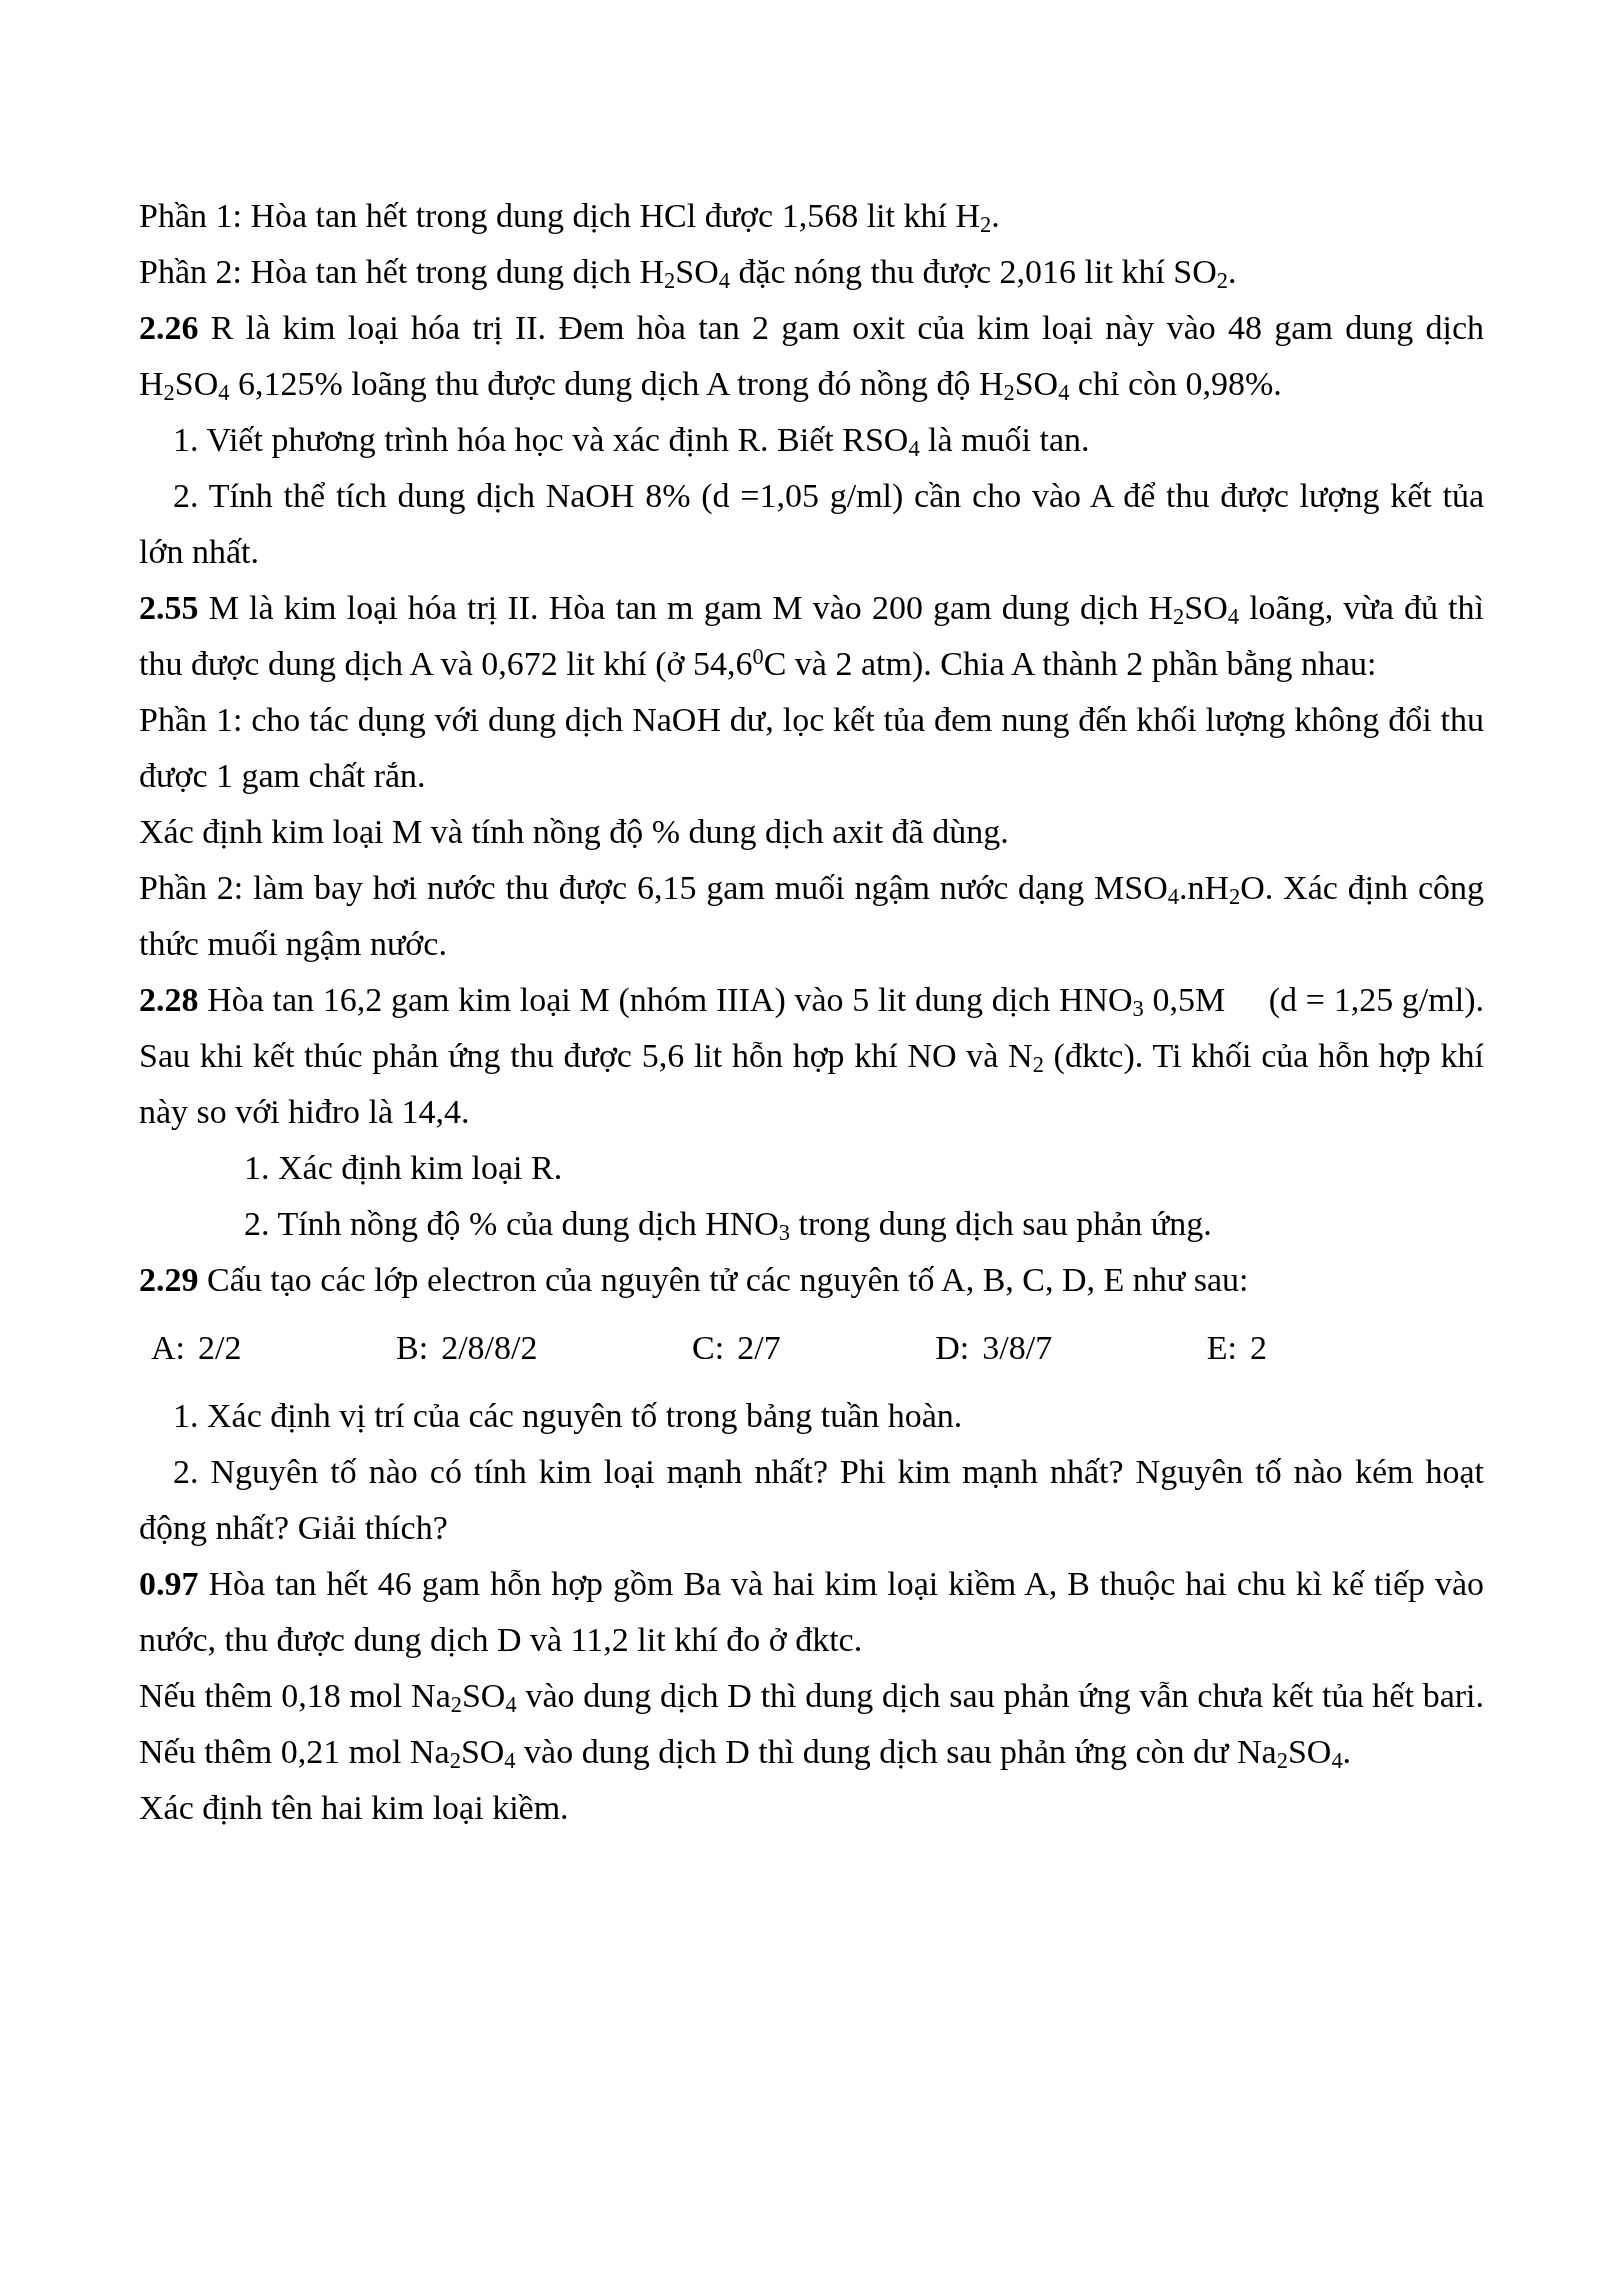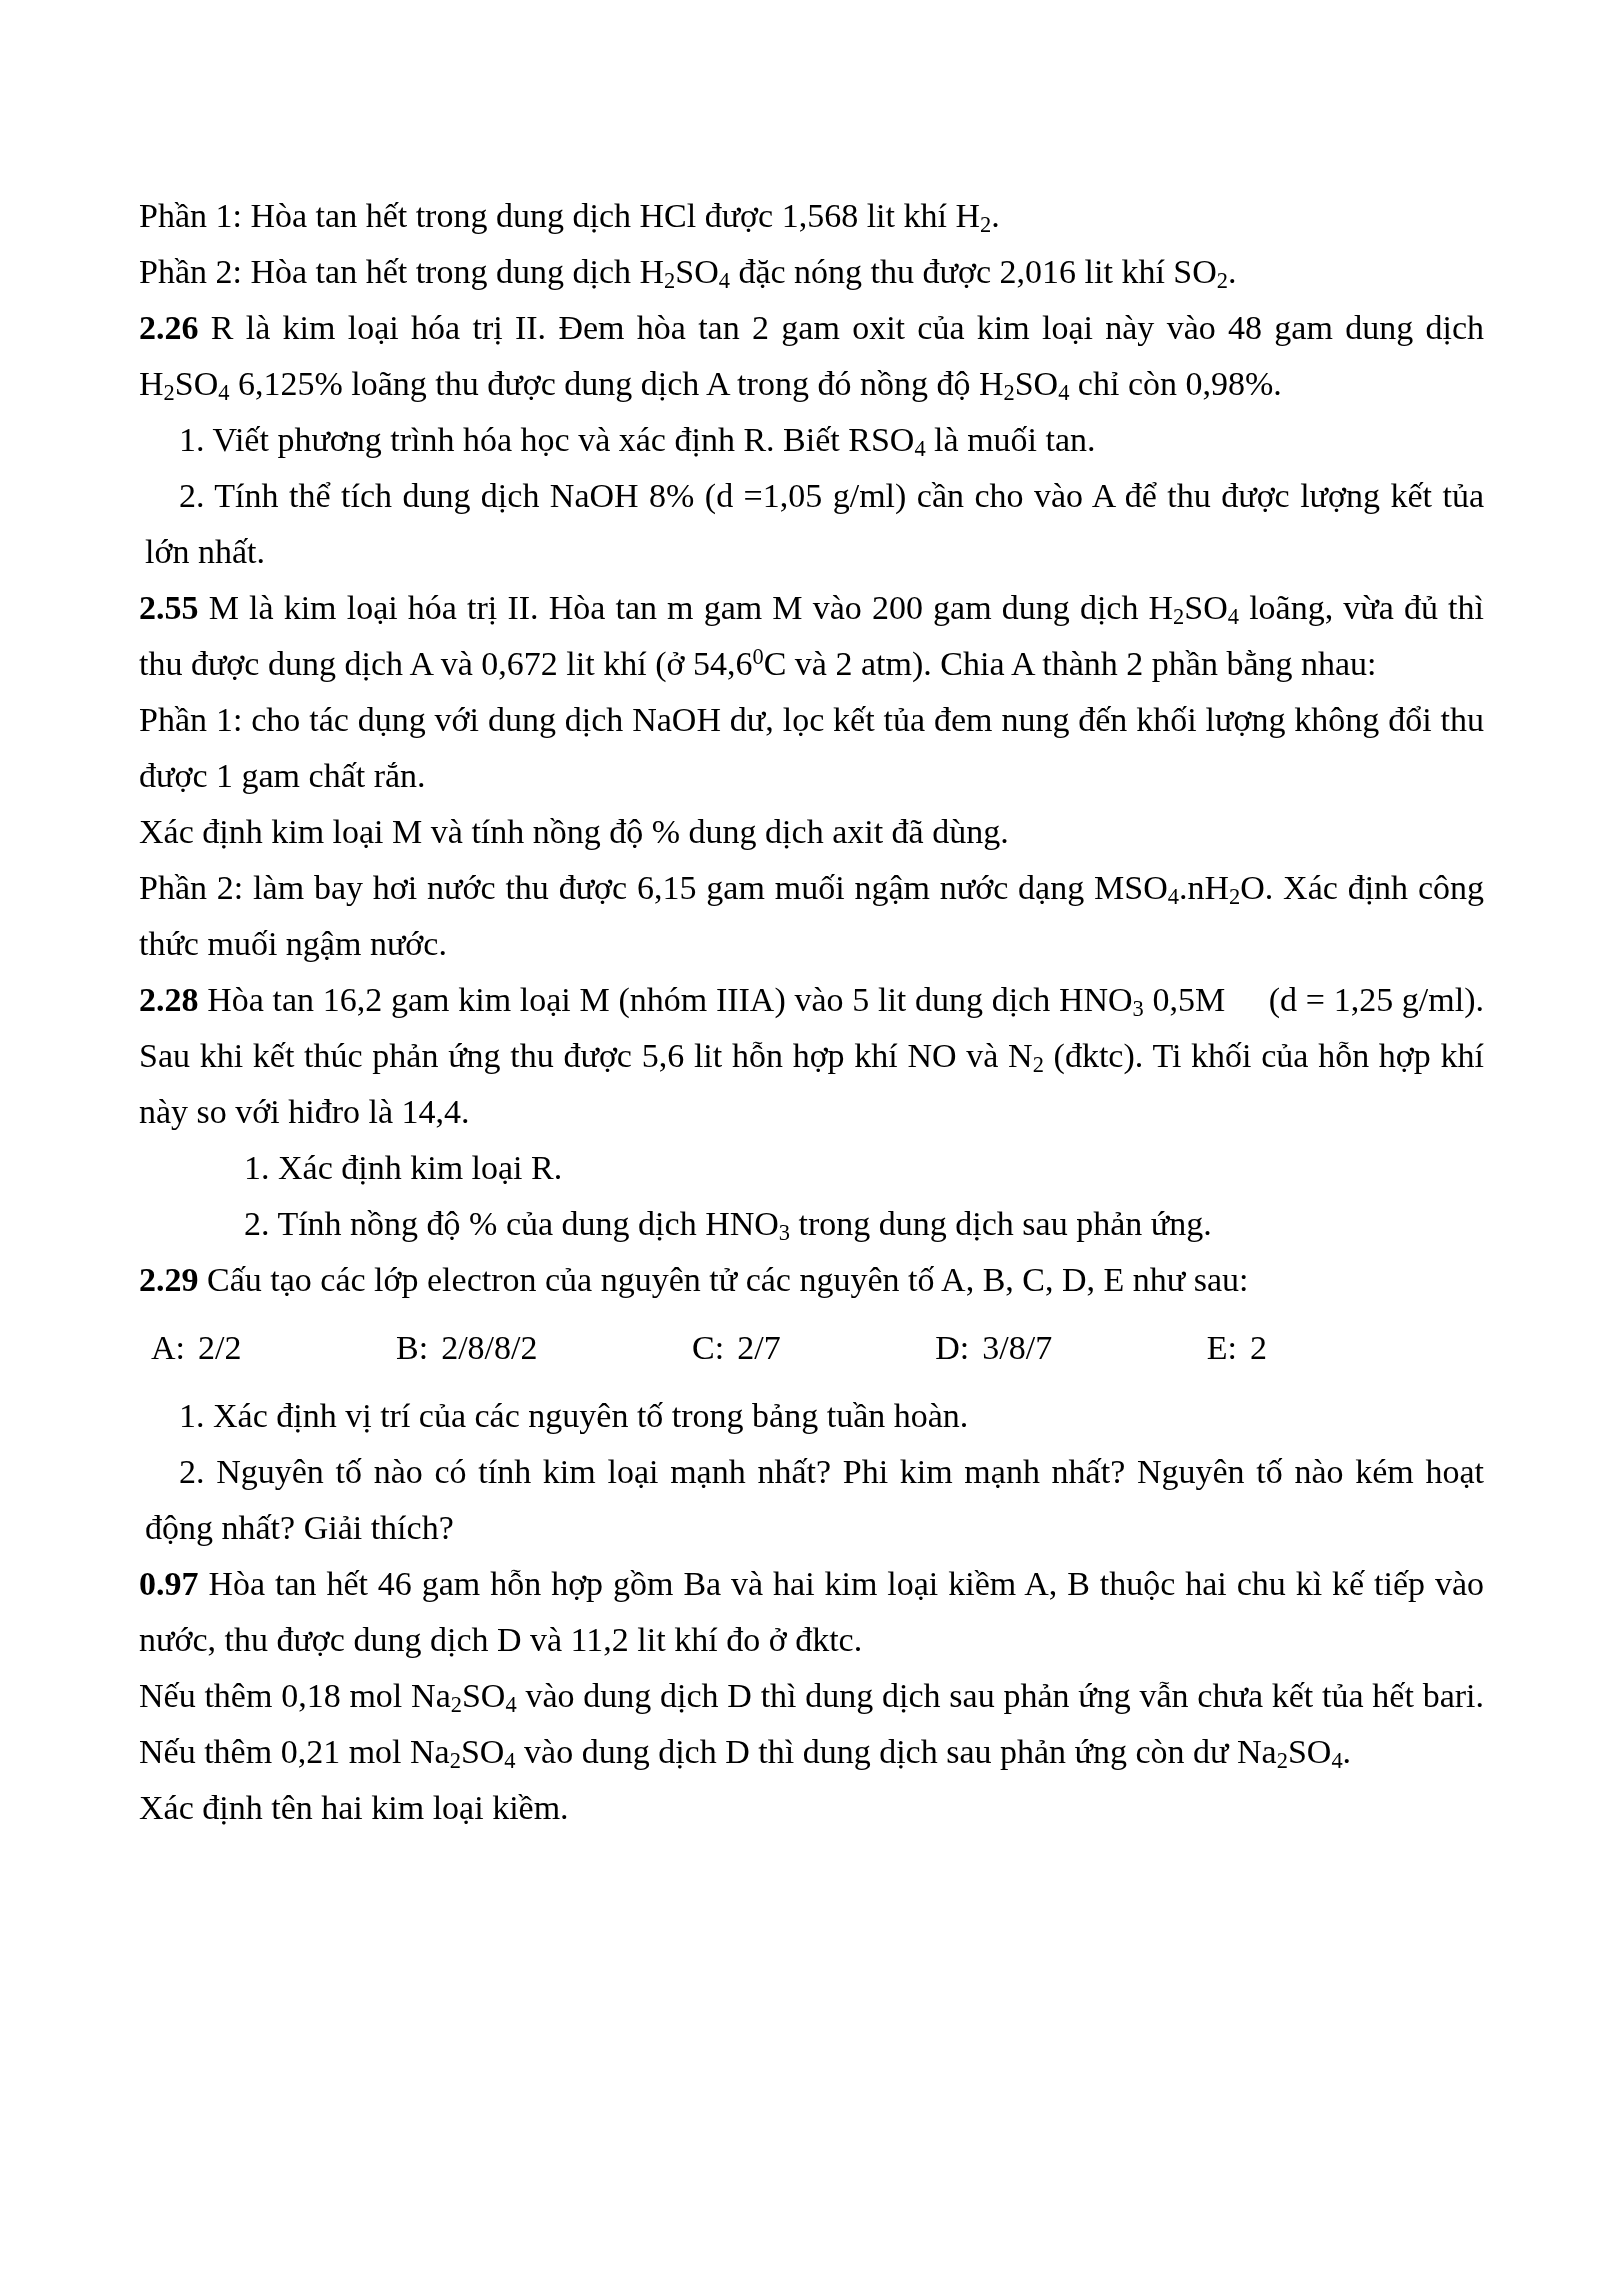--- a/index.html
+++ b/index.html
@@ -10,21 +10,21 @@
     box-sizing:border-box;
     padding:188px 139px 0 139px;
     background:#ffffff;
     color:#000000;
     font-family:"Liberation Serif","DejaVu Serif",serif;
     font-size:34px;
     line-height:56px;
     overflow:hidden;
   }
   .para{margin:0;text-align:justify;}
-  .ind1{text-indent:34px;margin-left:6px;}
+  .ind1{text-indent:34px;}
   .ind2{text-indent:105px;}
   b.num{font-weight:bold;}
   sub,sup{line-height:0;font-size:66%;}
   sub{vertical-align:-0.22em;}
   sup{vertical-align:0.5em;}
   .cfg-row{display:flex;justify-content:space-between;width:1116px;margin:12px;}
   .cfg .v{margin-left:13px;}
 </style>
 </head>
 <body>

